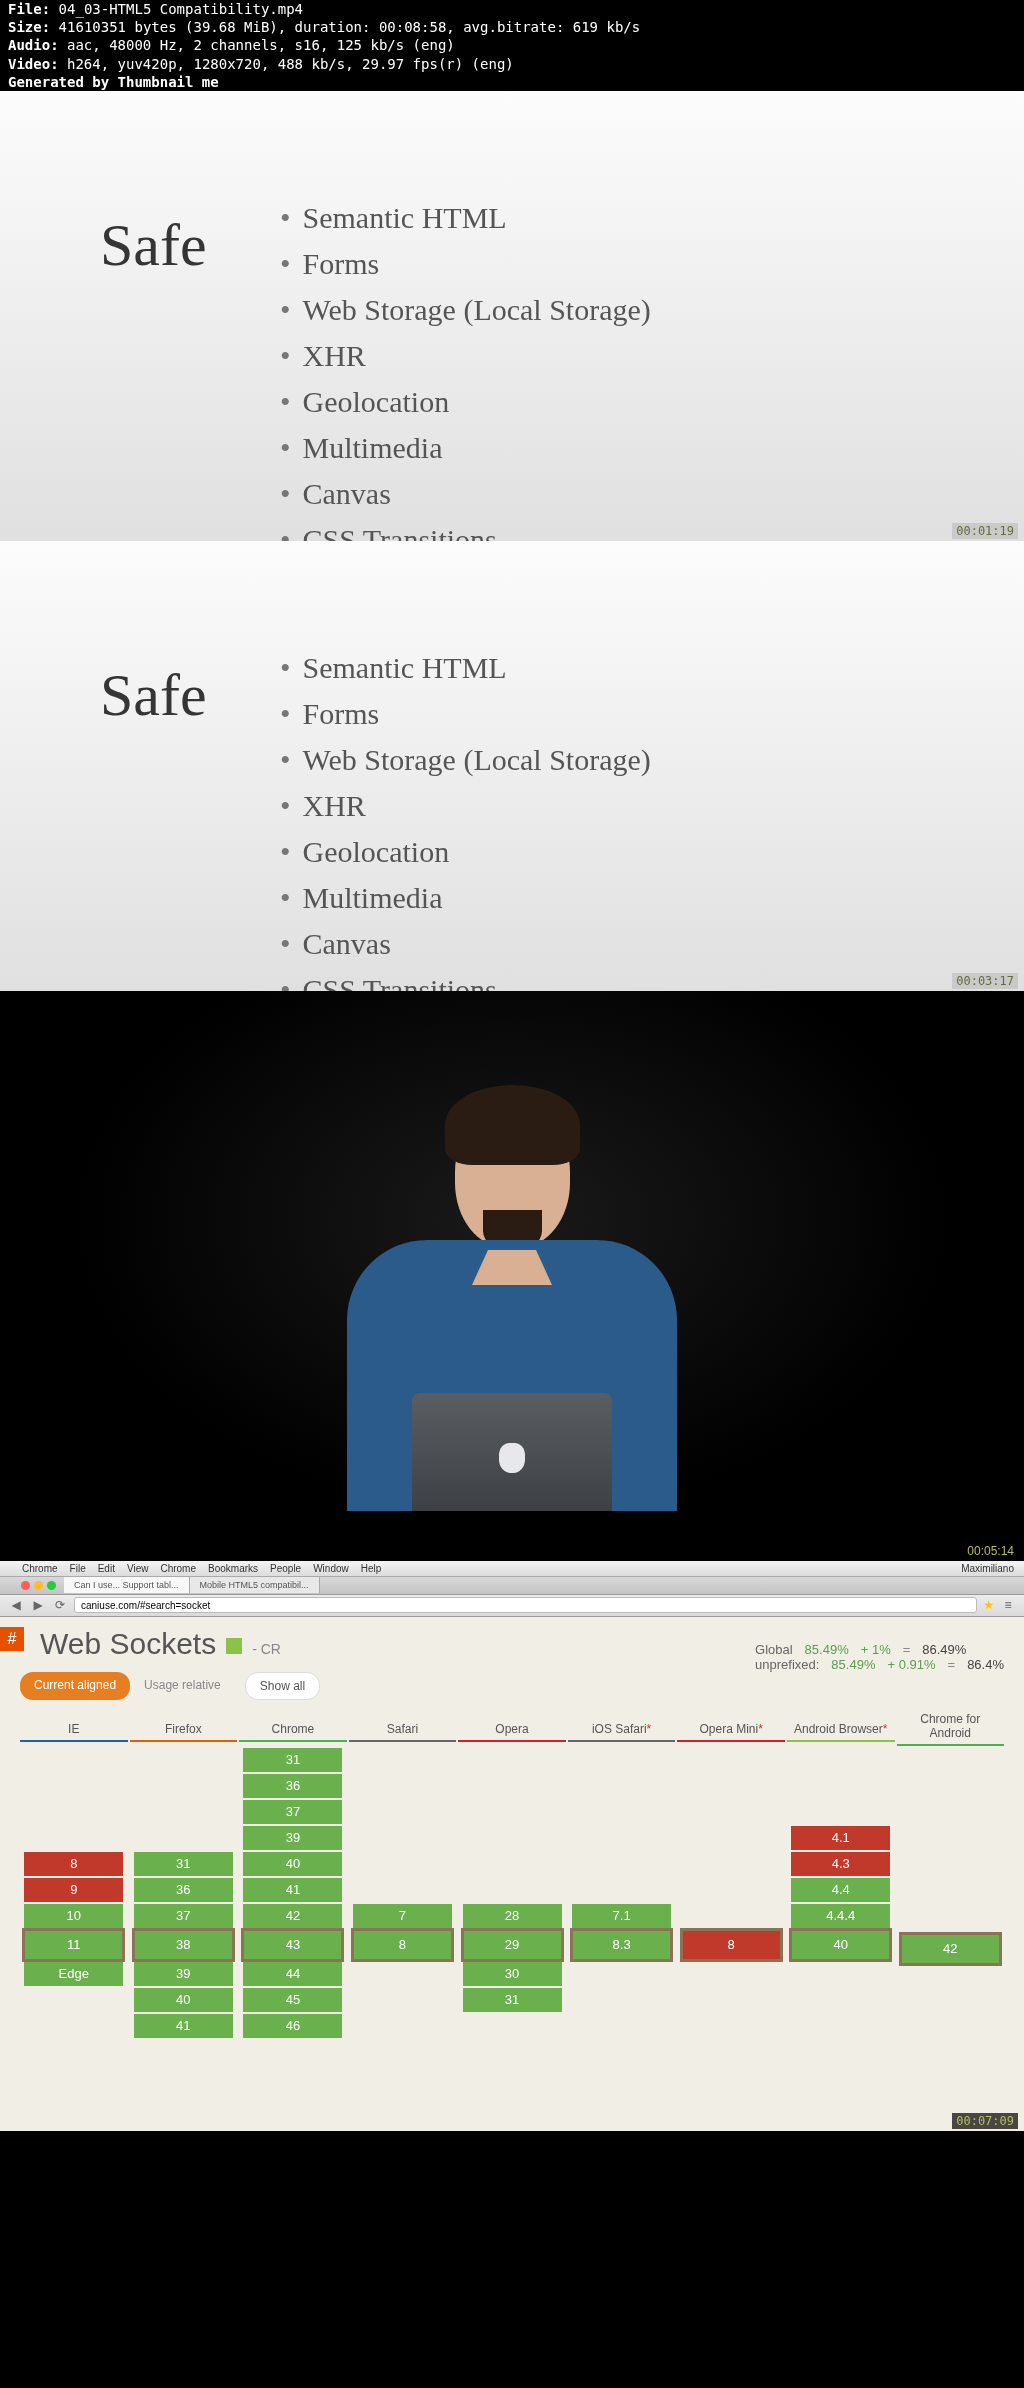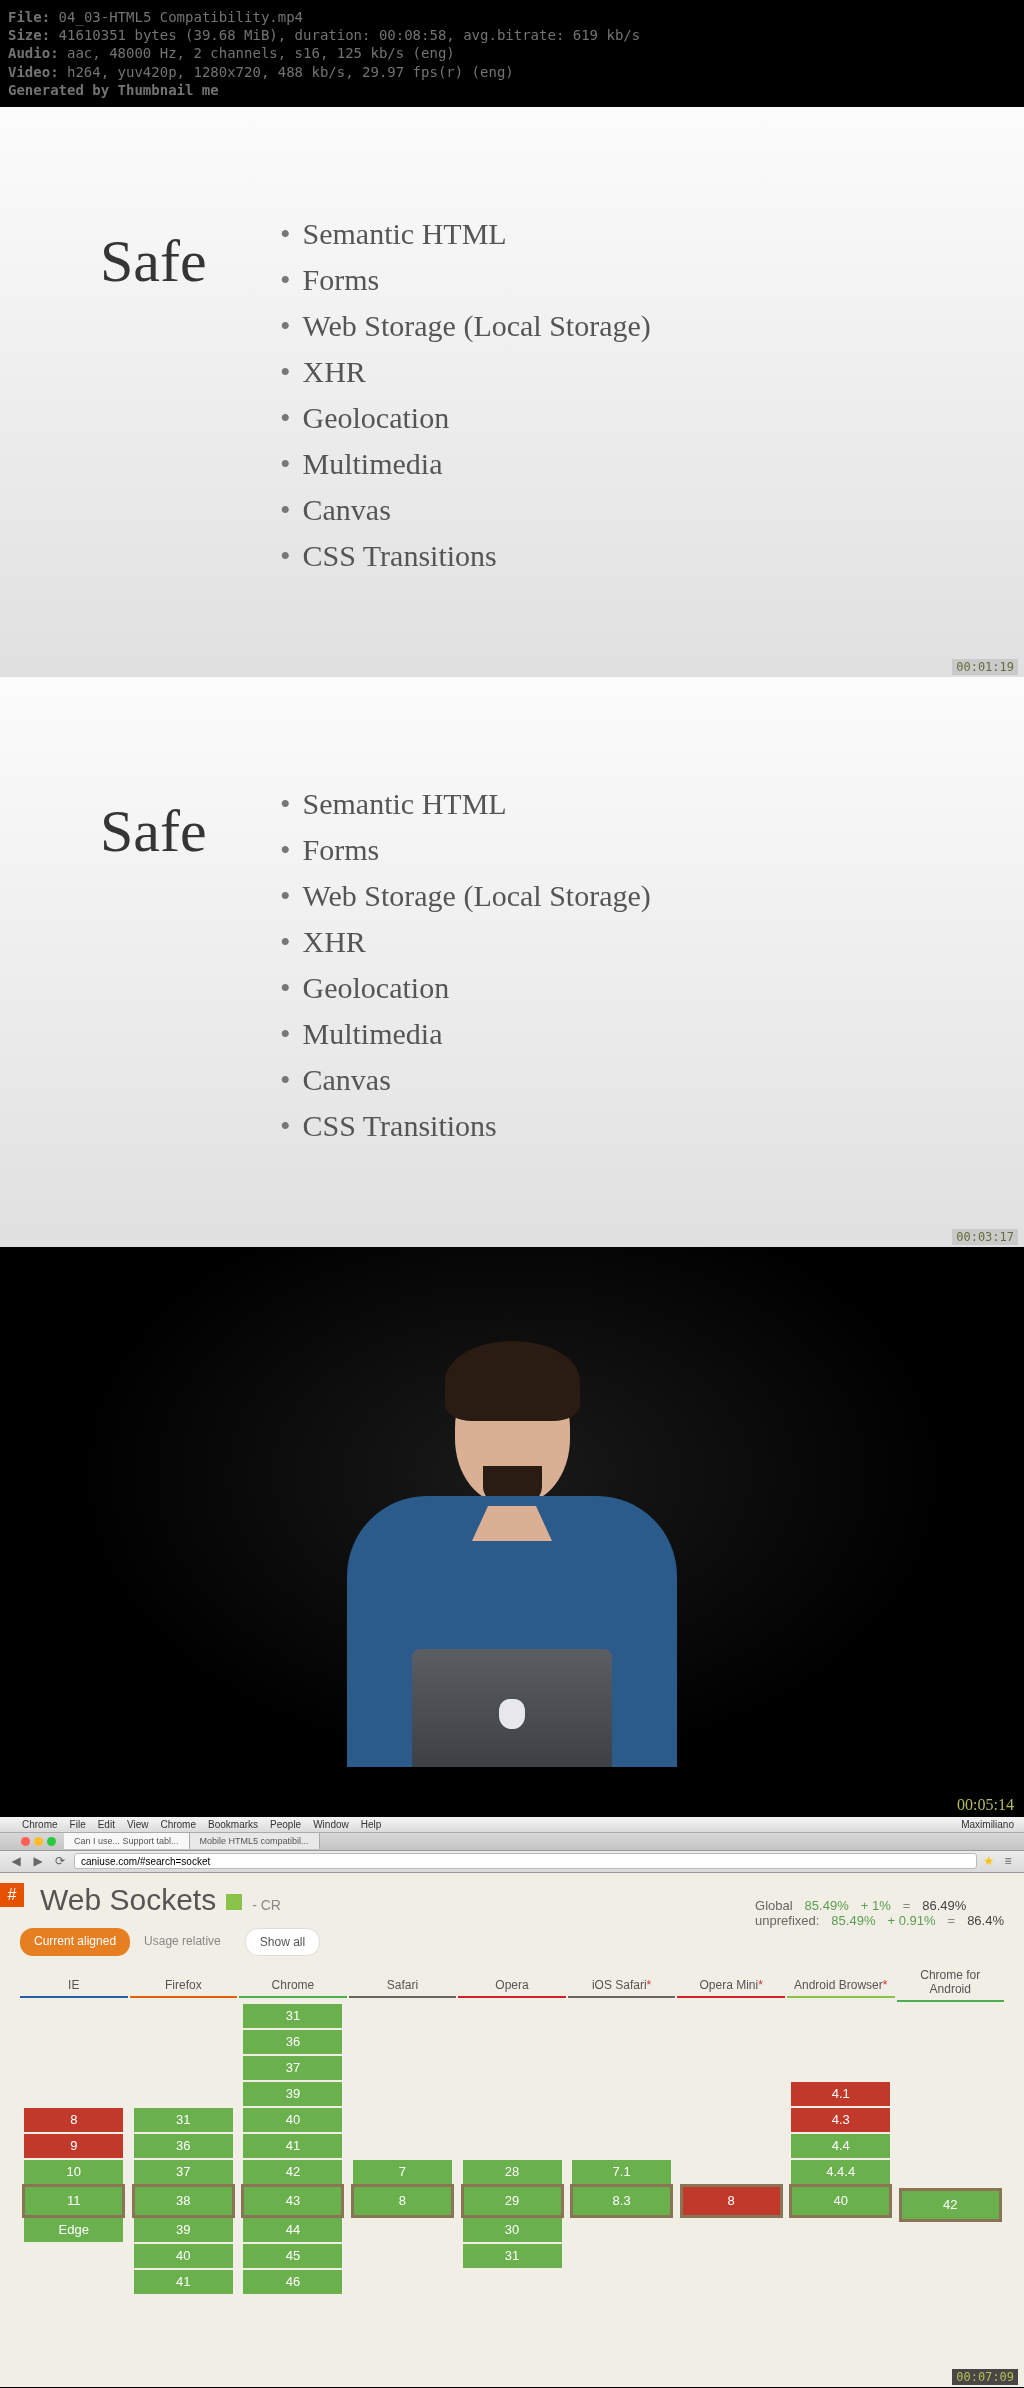--- a/index.html
+++ b/index.html
@@ -1,42 +1,42 @@
 <!DOCTYPE html>
 <html><head>
 <meta charset="utf-8">
 <style>
 * { margin: 0; padding: 0; box-sizing: border-box; }
 body { width: 1024px; background: #000; font-family: Arial, sans-serif; }
 
 
-.info-block { background: #000; color: #737373; font-family: monospace; font-size: 14px; padding: 8px 8px; line-height: 1.3; }
+.info-block { background: #000; color: #ffffff; font-family: monospace; font-size: 14px; padding: 0 8px; line-height: 1.3; }
 .info-block b { font-weight: bold; }
 
 
-.slide { background: linear-gradient(#fcfcfc, #e0e0e0); height: 570px; position: relative; padding: 60px 80px; }
+.slide { background: linear-gradient(#fcfcfc, #e0e0e0); height: 450px; position: relative; padding: 60px 80px; }
 .slide-title { font-family: Georgia, 'Times New Roman', serif; font-size: 60px; color: #353535; position: absolute; top: 120px; left: 100px; }
 .slide ul { list-style: none; margin-left: 200px; margin-top: 50px; }
 .slide li { font-family: Georgia, 'Times New Roman', serif; font-size: 30px; color: #555; margin-bottom: 12px; }
 .slide li::before { content: "•"; color: #777; margin-right: 12px; }
 .slide .ts { position: absolute; right: 6px; bottom: 2px; color: #666c3a; font-size: 12px; font-family: monospace; background: rgba(0,0,0,0.1); padding: 1px 4px; }
 
 
 .speaker { height: 570px; background: #0a0a0a; position: relative; overflow: hidden; }
 .speaker .backdrop { position: absolute; inset: 0; background: radial-gradient(ellipse at center 40%, #1a1a1a 0%, #000 60%); }
 .speaker .desk { position: absolute; bottom: 0; left: 0; right: 0; height: 50px; background: #000; }
 .speaker .person { position: absolute; left: 50%; transform: translateX(-50%); bottom: 38px; width: 360px; height: 450px; }
 .speaker .head { width: 115px; height: 145px; background: #d9b094; border-radius: 48% 48% 45% 45%; margin: 30px auto 0; position: relative; }
 .speaker .hair { position: absolute; top: -18px; left: -10px; right: -10px; height: 80px; background: #2a1c12; border-radius: 50% 50% 20% 20%; }
 .speaker .beard { position: absolute; bottom: -4px; left: 28px; right: 28px; height: 42px; background: #2a1c12; border-radius: 0 0 50% 50%; }
 .speaker .torso { width: 330px; height: 280px; background: #2a5b8a; border-radius: 80px 80px 0 0; margin: -8px auto 0; position: relative; }
 .speaker .collar { position: absolute; top: 10px; left: 50%; transform: translateX(-50%); width: 80px; height: 35px; background: #d9b094; clip-path: polygon(20% 0, 80% 0, 100% 100%, 0 100%); }
 .speaker .laptop { position: absolute; bottom: 38px; left: 50%; transform: translateX(-50%); width: 200px; height: 130px; background: linear-gradient(#5a5d62, #3a3d42); border-radius: 8px 8px 0 0; }
 .speaker .apple { position: absolute; top: 50%; left: 50%; transform: translate(-50%,-50%); width: 26px; height: 30px; background: #e8e8ec; border-radius: 40% 40% 45% 45%; }
-.speaker .ts { position: absolute; right: 6px; bottom: 2px; color: #b8bd5a; font-size: 16px; font-family: Liberation Serif, serif; background: rgba(0,0,0,0.4); padding: 1px 4px; }
+.speaker .ts { position: absolute; right: 6px; bottom: 2px; color: #b8bd5a; font-size: 12px; font-family: Liberation Sans, sans-serif; background: rgba(0,0,0,0.4); padding: 1px 4px; }
 
 
 .browser { height: 570px; background: #e8e8e8; position: relative; font-size: 12px; }
 .menubar { background: linear-gradient(#f4f4f4, #dcdcdc); height: 16px; display: flex; align-items: center; gap: 12px; padding: 0 10px; font-size: 10px; color: #333; border-bottom: 1px solid #aaa; }
 .menubar .apple-menu { font-size: 11px; }
 .menubar .right { margin-left: auto; }
 .tabbar { background: linear-gradient(#d8d8d8, #c4c4c4); height: 18px; display: flex; align-items: center; border-bottom: 1px solid #999; padding-left: 13px; }
 .traffic { display: flex; gap: 4px; padding: 0 8px; }
 .traffic span { width: 9px; height: 9px; border-radius: 50%; display: inline-block; }
 .tr-r { background: #ff5f56; } .tr-y { background: #ffbd2e; } .tr-g { background: #27c93f; }

